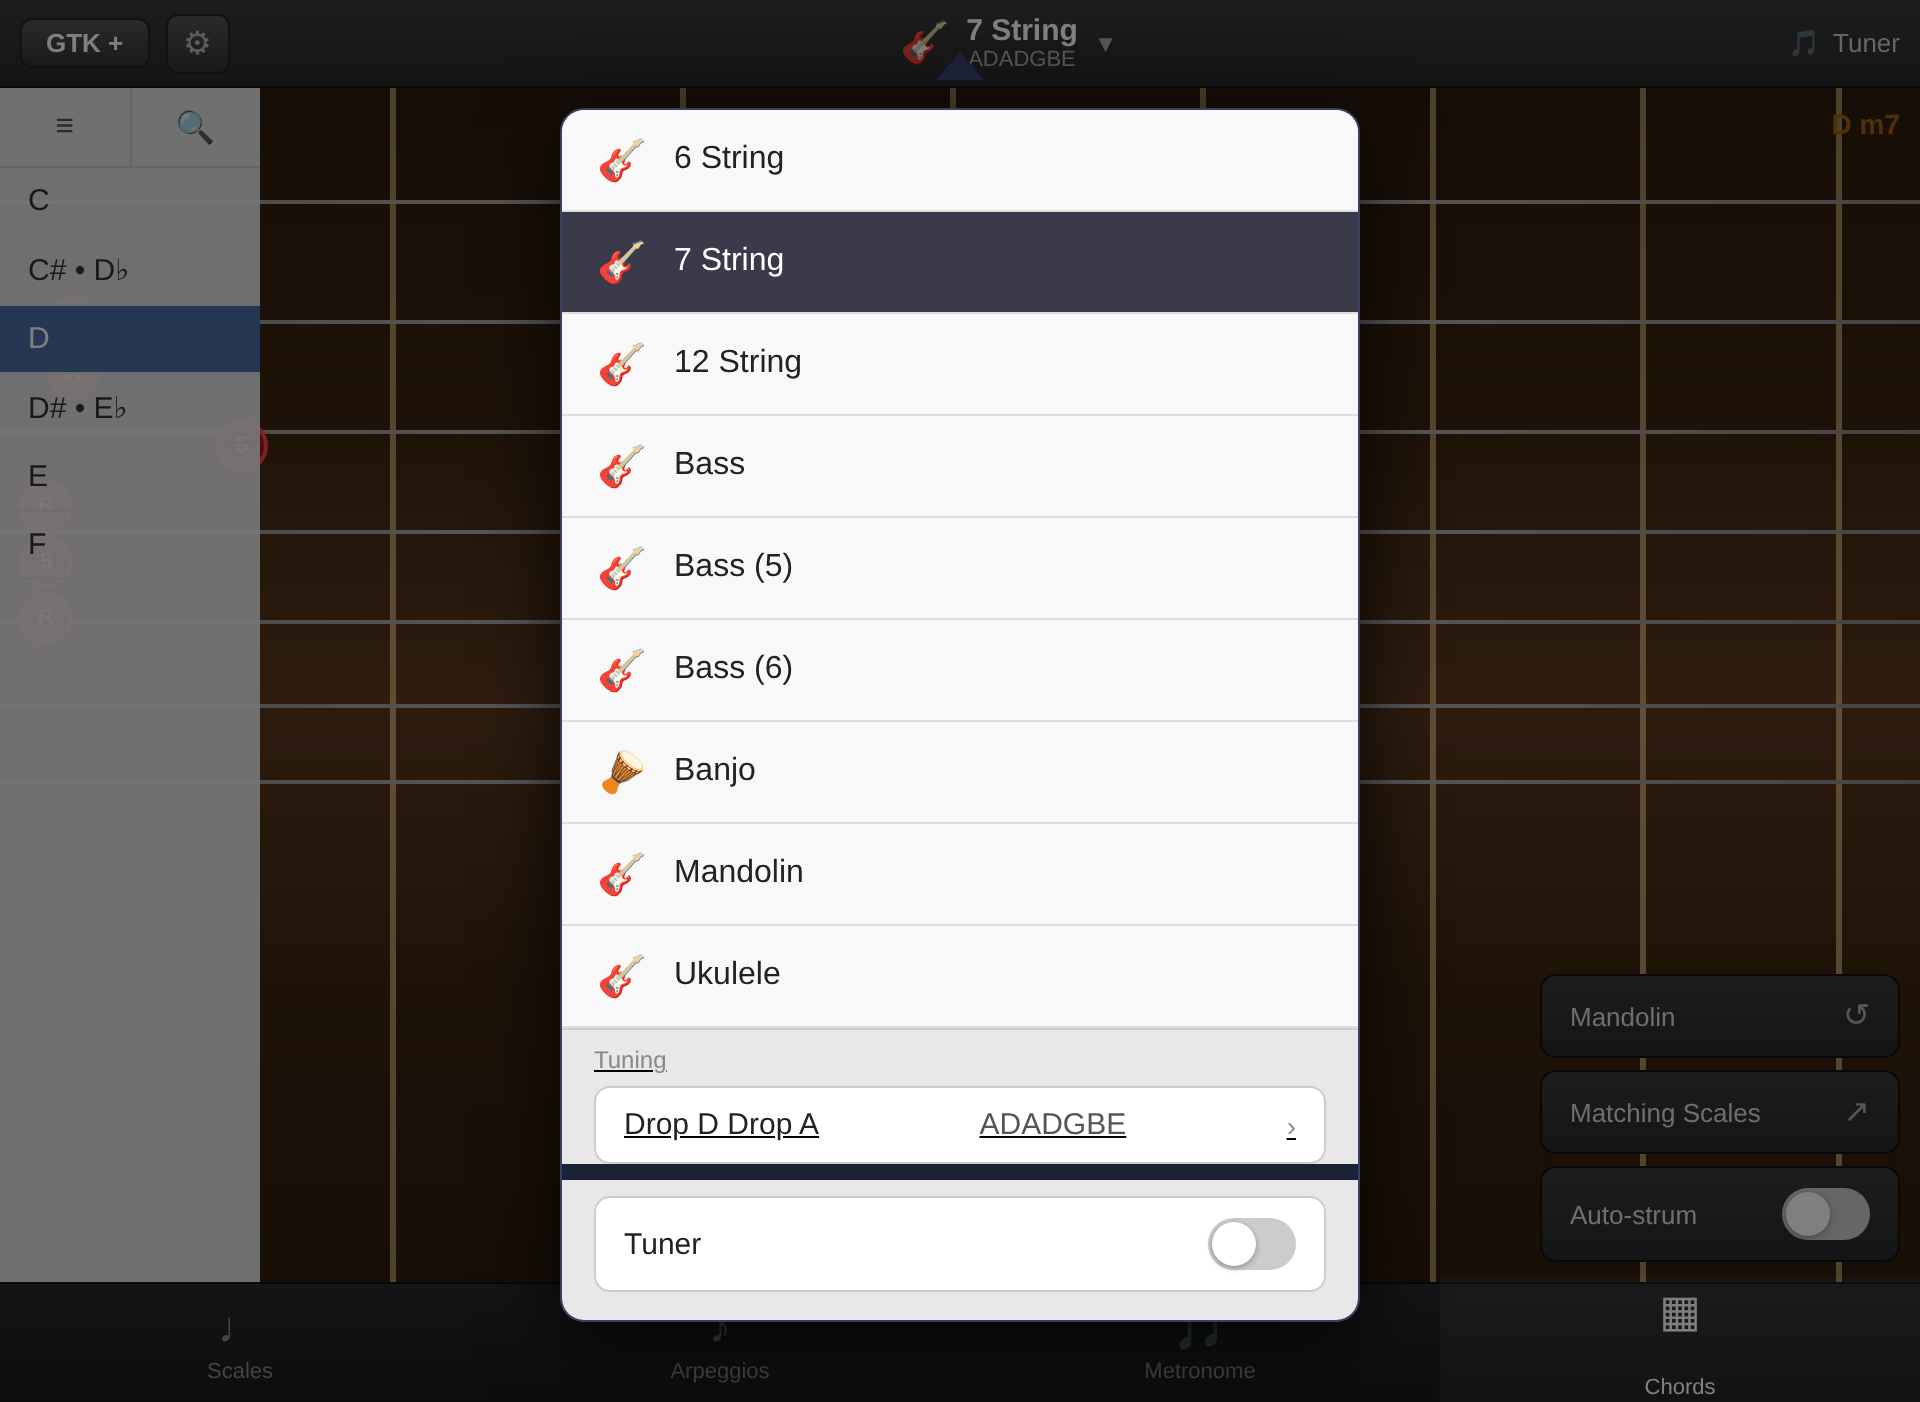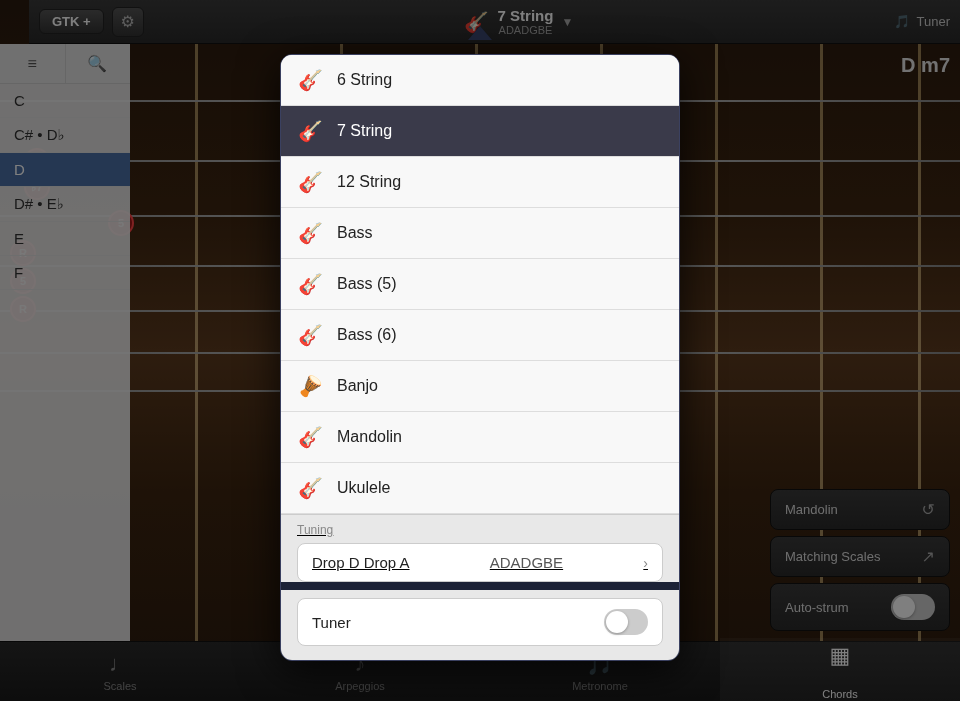--- a/index.html
+++ b/index.html
@@ -52,21 +52,20 @@
       position: absolute;
       top: 0; left: 0; right: 0;
       height: 44px;
       background: linear-gradient(180deg, #3a3a3a 0%, #2a2a2a 100%);
       border-bottom: 1px solid #111;
       z-index: 100;
       display: flex;
       align-items: center;
       justify-content: space-between;
       padding: 0 10px;
-      margin-left: 29px;
     }
 
     .top-bar-left {
       display: flex;
       align-items: center;
       gap: 8px;
     }
 
     .gtk-btn {
       background: linear-gradient(180deg, #555 0%, #333 100%);
@@ -247,22 +246,22 @@
       display: flex;
       flex-direction: column;
       justify-content: flex-end;
       padding-bottom: 10px;
     }
 
     .chord-display {
       position: absolute;
       top: 10px;
       right: 10px;
-      color: #e5e5e5;
-      font-size: 20px;
+      color: #a16207;
+      font-size: 14px;
       font-weight: bold;
     }
 
     .right-buttons {
       display: flex;
       flex-direction: column;
       gap: 6px;
       padding: 0 10px;
     }
 

